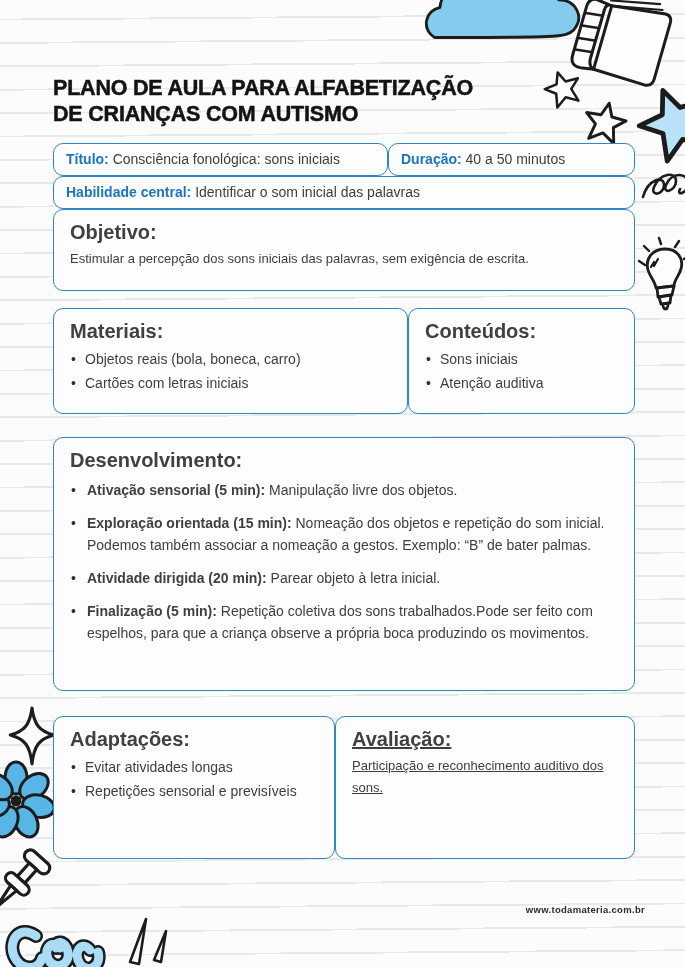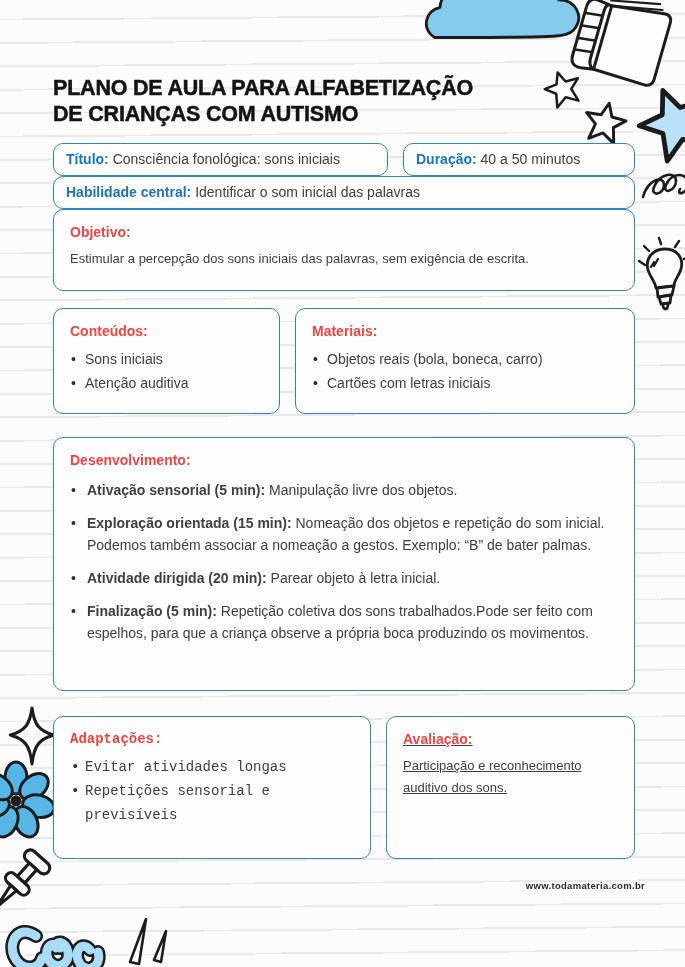--- a/index.html
+++ b/index.html
@@ -16,47 +16,47 @@
   }
   .content { position:relative; z-index:2; padding:76px 50px 0 53px; }
   h1 {
     font-size:21.5px; line-height:25.5px; font-weight:800; color:#131313;
     letter-spacing:-0.2px; -webkit-text-stroke:0.5px #131313; margin-bottom:16px;
   }
   .box {
     background:#fdfdfe; border:1.5px solid #2e86c3; border-radius:10px;
     font-size:14px; line-height:21px;
   }
-  .row { display:flex; gap:15px; }
+  .row { display:flex; }
   .pill { padding:5px 12px; white-space:nowrap; }
   .pill-titulo { width:335px; }
   .pill-duracao { flex:1; }
   .lbl { color:#1b75bc; font-weight:bold; }
   .mt16 { margin-top:0; }
   .mt17 { margin-top:17px; }
   .mt23 { margin-top:23px; }
   .mt25 { margin-top:25px; }
   .section { padding:12px 16px 14px 16px; }
-  .section .h { font-size:14px; font-weight:bold; color:#ef4444; margin-bottom:5px; }
+  .section .h { font-size:20px; font-weight:bold; color:#404040; margin-bottom:5px; }
   .section p { font-size:13px; line-height:22px; color:#3e3e3e; }
   .box-objetivo { min-height:82px; }
   .box-conteudos { width:227px; min-height:106px; }
   .box-materiais { flex:1; min-height:106px; }
   .box-desenvolvimento { min-height:254px; }
-  .box-adaptacoes { width:318px; min-height:143px;font-family:Liberation Mono, monospace; }
+  .box-adaptacoes { width:282px; min-height:143px; }
   .box-avaliacao { flex:1; min-height:143px;text-decoration:underline; }
   ul.blist { list-style:none; margin-top:3px; }
   ul.blist li { position:relative; padding-left:15px; line-height:24px; color:#3e3e3e; }
   ul.blist li::before { content:"•"; position:absolute; left:1px; top:0; color:#2f2f2f; }
   ul.dlist { list-style:none; margin-top:8px; }
   ul.dlist li { position:relative; padding-left:17px; line-height:22px; margin-bottom:11px; color:#3e3e3e; }
   ul.dlist li::before { content:"•"; position:absolute; left:1px; top:0; color:#2f2f2f; }
   ul.dlist strong, .section strong { color:#404040; }
   .footer {
-    position:absolute; right:40px; top:880px; z-index:2;
+    position:absolute; right:40px; top:904px; z-index:2;
     font-size:9.5px; font-weight:bold; letter-spacing:0.3px; color:#2b2b2b;
   }
   .doodle { position:absolute; z-index:1; }
   .doodle svg { overflow:visible; display:block; }
 </style>
 </head>
 <body>
 
 <div class="page">
   <div class="ruled"></div>
@@ -172,32 +172,32 @@
     </div>
 
     <div class="box pill mt16"><span class="lbl">Habilidade central:</span><span> Identificar o som inicial das palavras</span></div>
 
     <div class="box section box-objetivo mt16">
       <div class="h">Objetivo:</div>
       <p>Estimular a percepção dos sons iniciais das palavras, sem exigência de escrita.</p>
     </div>
 
     <div class="row mt17">
+      <div class="box section box-materiais">
+        <div class="h">Materiais:</div>
+        <ul class="blist">
+            <li>Objetos reais (bola, boneca, carro)</li>
+            <li>Cartões com letras iniciais</li>
+          </ul>
+      </div>
       <div class="box section box-conteudos">
         <div class="h">Conteúdos:</div>
         <ul class="blist">
             <li>Sons iniciais</li>
             <li>Atenção auditiva</li>
-          </ul>
-      </div>
-      <div class="box section box-materiais">
-        <div class="h">Materiais:</div>
-        <ul class="blist">
-            <li>Objetos reais (bola, boneca, carro)</li>
-            <li>Cartões com letras iniciais</li>
           </ul>
       </div>
     </div>
 
     <div class="box section box-desenvolvimento mt23">
       <div class="h">Desenvolvimento:</div>
       <ul class="dlist">
           <li><strong>Ativação sensorial (5 min):</strong> Manipulação livre dos objetos.</li>
           <li><strong>Exploração orientada (15 min):</strong> Nomeação dos objetos e repetição do som inicial. Podemos também associar a nomeação a gestos. Exemplo: “B” de bater palmas.</li>
           <li><strong>Atividade dirigida (20 min):</strong> Parear objeto à letra inicial.</li>

